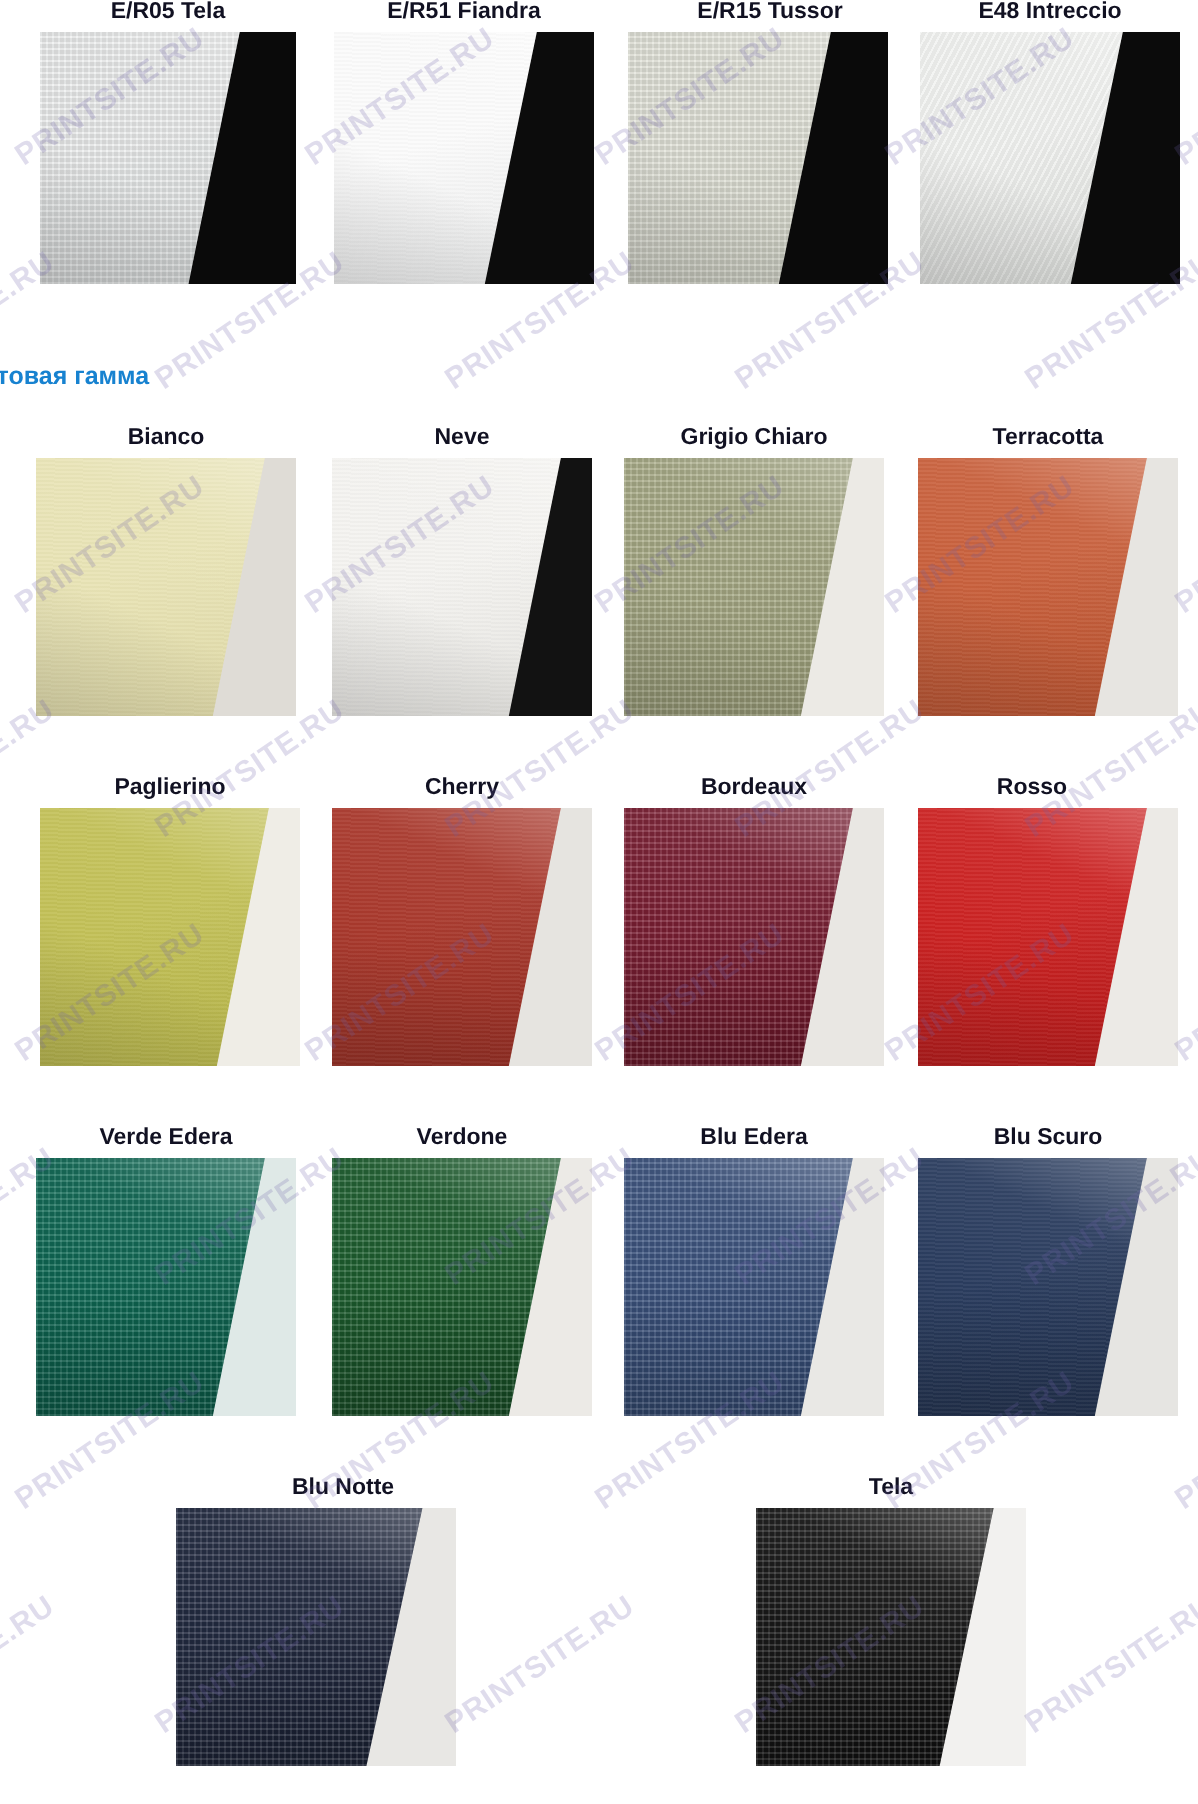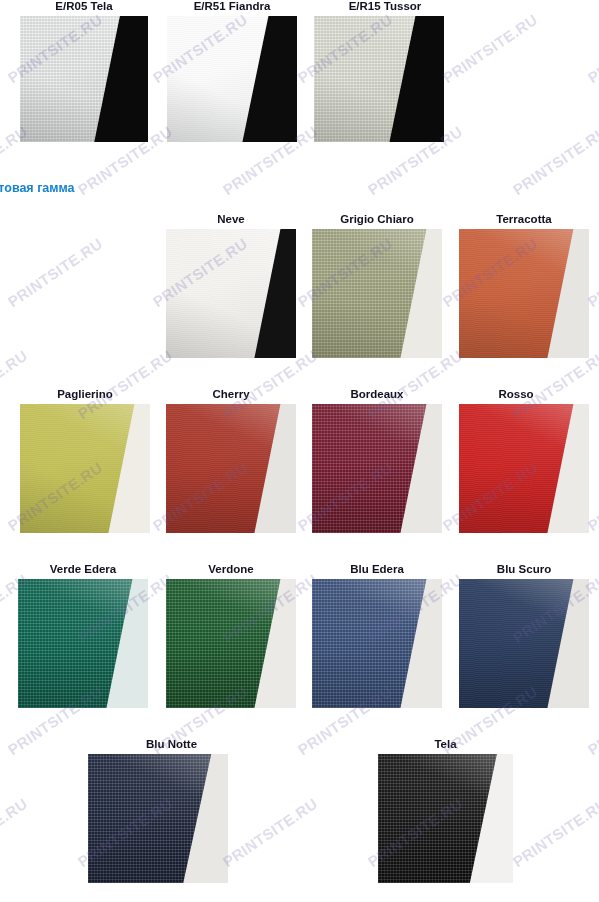--- a/index.html
+++ b/index.html
@@ -156,28 +156,46 @@
       </div>
       <div class="swatch-cell" style="left:314px; width:142px;">
         <div class="swatch-label">E/R15 Tussor</div>
         <div class="swatch-photo" style="width:130px; height:126px;">
             <div class="backdrop" style="background: rgb(10, 10, 10);"></div>
             <div class="sheet" style="background: linear-gradient(160deg, rgb(227, 228, 218) 0%, rgb(227, 228, 218) 42%, rgb(207, 209, 196) 100%); clip-path: polygon(0% 0%, 78% 0%, 58% 100%, 0% 100%);"></div>
             <div class="weave coarse" style="clip-path: polygon(0% 0%, 78% 0%, 58% 100%, 0% 100%);"></div>
             <div class="sheen" style="background: linear-gradient(205deg, rgba(255, 255, 255, 0.3) 0%, rgba(255, 255, 255, 0.04) 30%, rgba(0, 0, 0, 0) 60%, rgba(0, 0, 0, 0.14) 100%); clip-path: polygon(0% 0%, 78% 0%, 58% 100%, 0% 100%);"></div>
           </div>
       </div>
+      <div class="swatch-cell" style="left:460px; width:130px;">
+        <div class="swatch-label">E48 Intreccio</div>
+        <div class="swatch-photo" style="width:130px; height:126px;">
+            <div class="backdrop" style="background: rgb(11, 11, 11);"></div>
+            <div class="sheet" style="background: linear-gradient(160deg, rgb(242, 243, 241) 0%, rgb(242, 243, 241) 42%, rgb(220, 222, 219) 100%); clip-path: polygon(0% 0%, 78% 0%, 58% 100%, 0% 100%);"></div>
+            <div class="weave diag" style="clip-path: polygon(0% 0%, 78% 0%, 58% 100%, 0% 100%);"></div>
+            <div class="sheen" style="background: linear-gradient(205deg, rgba(255, 255, 255, 0.3) 0%, rgba(255, 255, 255, 0.04) 30%, rgba(0, 0, 0, 0) 60%, rgba(0, 0, 0, 0.14) 100%); clip-path: polygon(0% 0%, 78% 0%, 58% 100%, 0% 100%);"></div>
+          </div>
+      </div>
     </div>
   </div>
 
   <div class="section" style="top:0;">
 
     <div class="section-heading" style="top:181px;">ветовая гамма</div>
 
     <div class="swatch-row" style="top:213px;">
+      <div class="swatch-cell" style="left:18px; width:130px;">
+        <div class="swatch-label">Bianco</div>
+        <div class="swatch-photo" style="width:130px; height:129px;">
+            <div class="backdrop" style="background: rgb(223, 220, 214);"></div>
+            <div class="sheet" style="background: linear-gradient(160deg, rgb(233, 228, 182) 0%, rgb(233, 228, 182) 42%, rgb(222, 216, 166) 100%); clip-path: polygon(0% 0%, 88% 0%, 68% 100%, 0% 100%);"></div>
+            <div class="weave fine" style="clip-path: polygon(0% 0%, 88% 0%, 68% 100%, 0% 100%);"></div>
+            <div class="sheen" style="background: linear-gradient(205deg, rgba(255, 255, 255, 0.3) 0%, rgba(255, 255, 255, 0.04) 30%, rgba(0, 0, 0, 0) 60%, rgba(0, 0, 0, 0.14) 100%); clip-path: polygon(0% 0%, 88% 0%, 68% 100%, 0% 100%);"></div>
+          </div>
+      </div>
       <div class="swatch-cell" style="left:166px; width:130px;">
         <div class="swatch-label">Neve</div>
         <div class="swatch-photo" style="width:130px; height:129px;">
             <div class="backdrop" style="background: rgb(18, 18, 18);"></div>
             <div class="sheet" style="background: linear-gradient(160deg, rgb(244, 243, 240) 0%, rgb(244, 243, 240) 42%, rgb(227, 226, 222) 100%); clip-path: polygon(0% 0%, 88% 0%, 68% 100%, 0% 100%);"></div>
             <div class="weave fine" style="clip-path: polygon(0% 0%, 88% 0%, 68% 100%, 0% 100%);"></div>
             <div class="sheen" style="background: linear-gradient(205deg, rgba(255, 255, 255, 0.3) 0%, rgba(255, 255, 255, 0.04) 30%, rgba(0, 0, 0, 0) 60%, rgba(0, 0, 0, 0.14) 100%); clip-path: polygon(0% 0%, 88% 0%, 68% 100%, 0% 100%);"></div>
           </div>
       </div>
       <div class="swatch-cell" style="left:312px; width:130px;">

